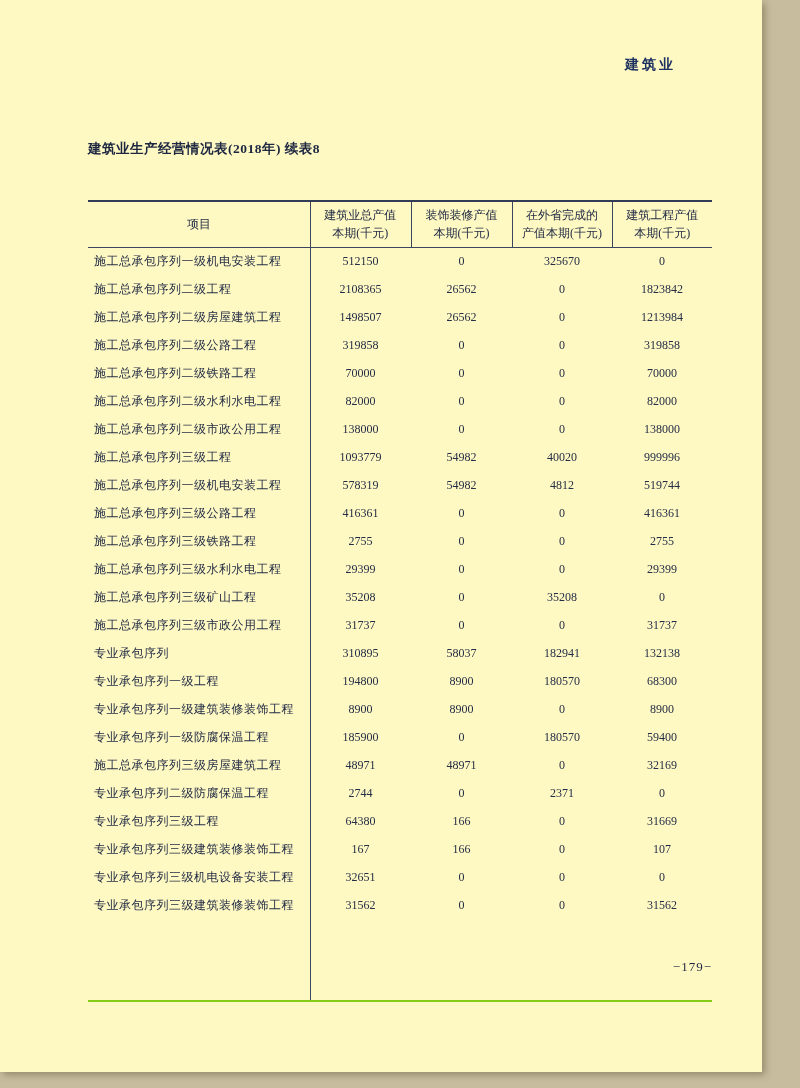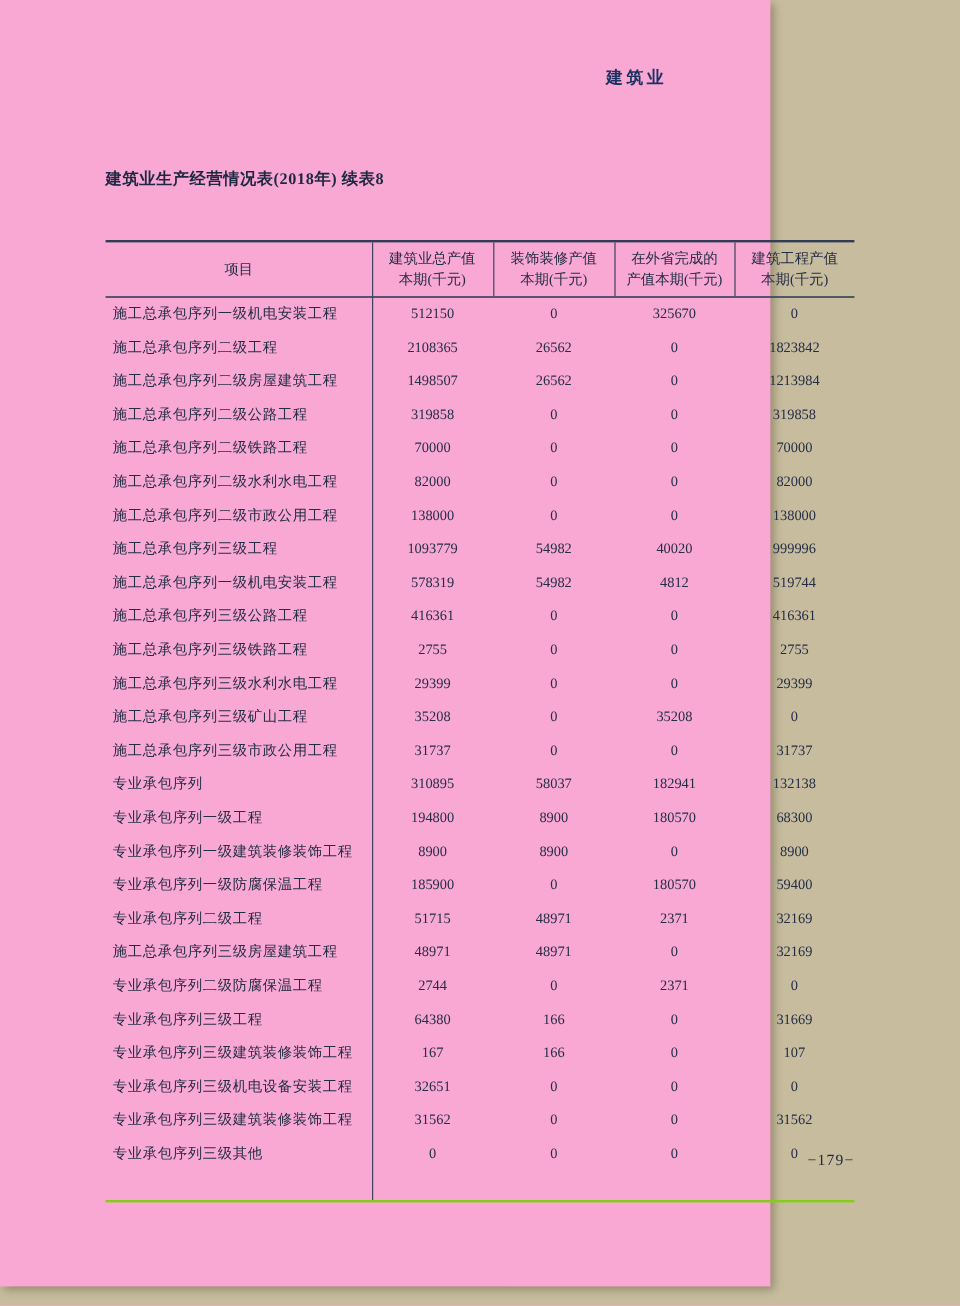--- a/index.html
+++ b/index.html
@@ -6,22 +6,22 @@
   html, body { width: 800px; height: 1088px; }
   body {
     position: relative;
     background: #c7bd9e;
     font-family: "Liberation Serif", "DejaVu Serif", serif;
     overflow: hidden;
   }
   .page {
     position: absolute;
     left: 0; top: 0;
-    width: 642px; height: 1072px;
-    background: #f9a8d4;
+    width: 762px; height: 1072px;
+    background: #fef9c3;
     box-shadow: 3px 3px 7px rgba(90, 80, 50, 0.45);
   }
   .corner-label {
     position: absolute;
     top: 56px; right: 86px;
     font-size: 14px;
     font-weight: bold;
     color: #1d3160;
     letter-spacing: 3px;
   }
@@ -250,27 +250,20 @@
             <td class="value-cell">8900</td>
           </tr>
           <tr>
             <td class="item-cell">专业承包序列一级防腐保温工程</td>
             <td class="value-cell">185900</td>
             <td class="value-cell">0</td>
             <td class="value-cell">180570</td>
             <td class="value-cell">59400</td>
           </tr>
           <tr>
-            <td class="item-cell">专业承包序列二级工程</td>
-            <td class="value-cell">51715</td>
-            <td class="value-cell">48971</td>
-            <td class="value-cell">2371</td>
-            <td class="value-cell">32169</td>
-          </tr>
-          <tr>
             <td class="item-cell">施工总承包序列三级房屋建筑工程</td>
             <td class="value-cell">48971</td>
             <td class="value-cell">48971</td>
             <td class="value-cell">0</td>
             <td class="value-cell">32169</td>
           </tr>
           <tr>
             <td class="item-cell">专业承包序列二级防腐保温工程</td>
             <td class="value-cell">2744</td>
             <td class="value-cell">0</td>
@@ -298,26 +291,19 @@
             <td class="value-cell">0</td>
             <td class="value-cell">0</td>
           </tr>
           <tr>
             <td class="item-cell">专业承包序列三级建筑装修装饰工程</td>
             <td class="value-cell">31562</td>
             <td class="value-cell">0</td>
             <td class="value-cell">0</td>
             <td class="value-cell">31562</td>
           </tr>
-          <tr>
-            <td class="item-cell">专业承包序列三级其他</td>
-            <td class="value-cell">0</td>
-            <td class="value-cell">0</td>
-            <td class="value-cell">0</td>
-            <td class="value-cell">0</td>
-          </tr>
         </tbody>
     </table>
   </div>
 
   <div class="page-number">−179−</div>
 
 </div>
 
 </body></html>

